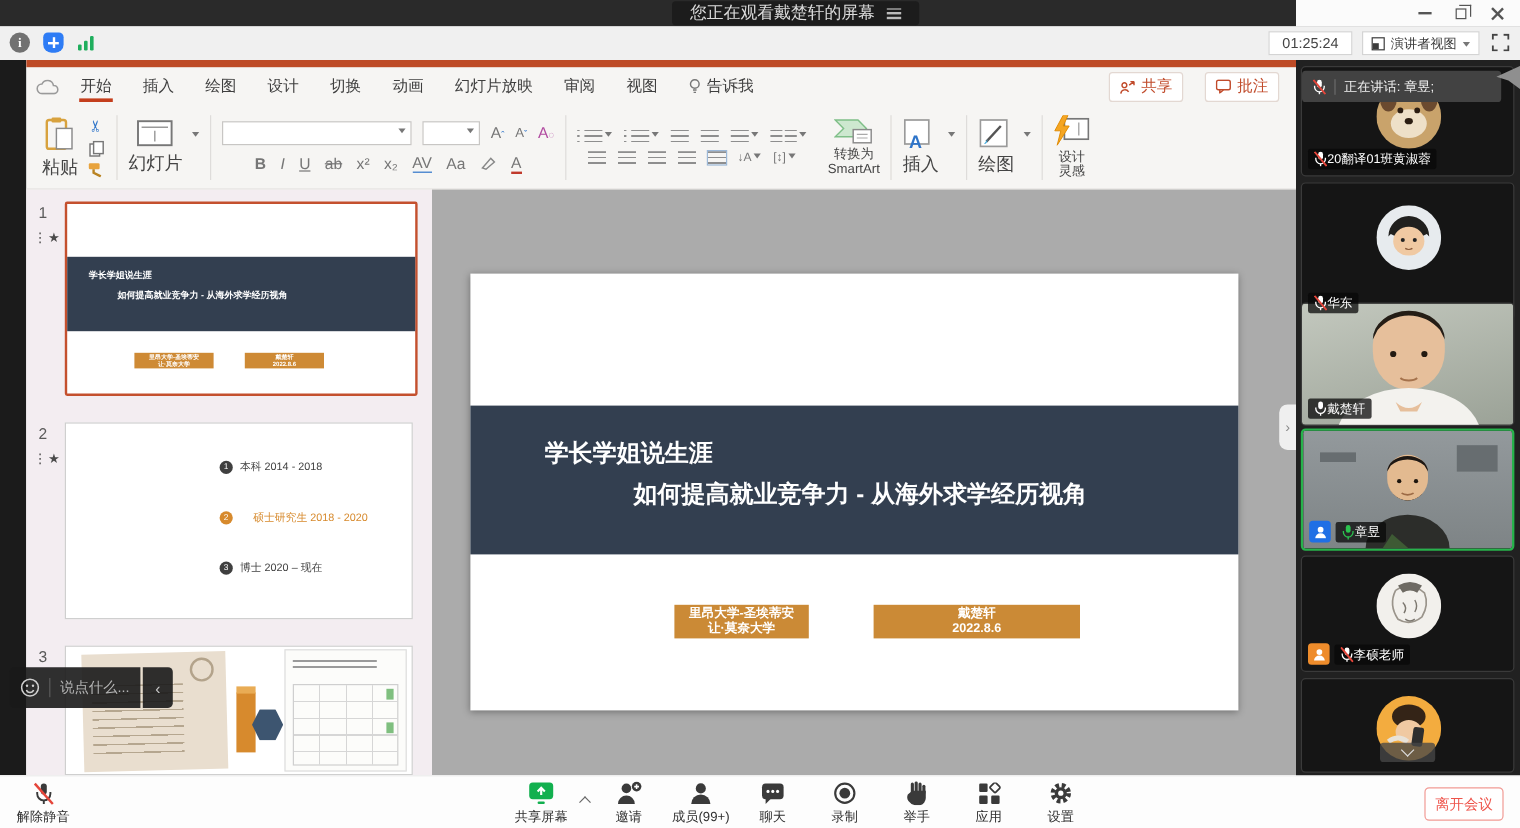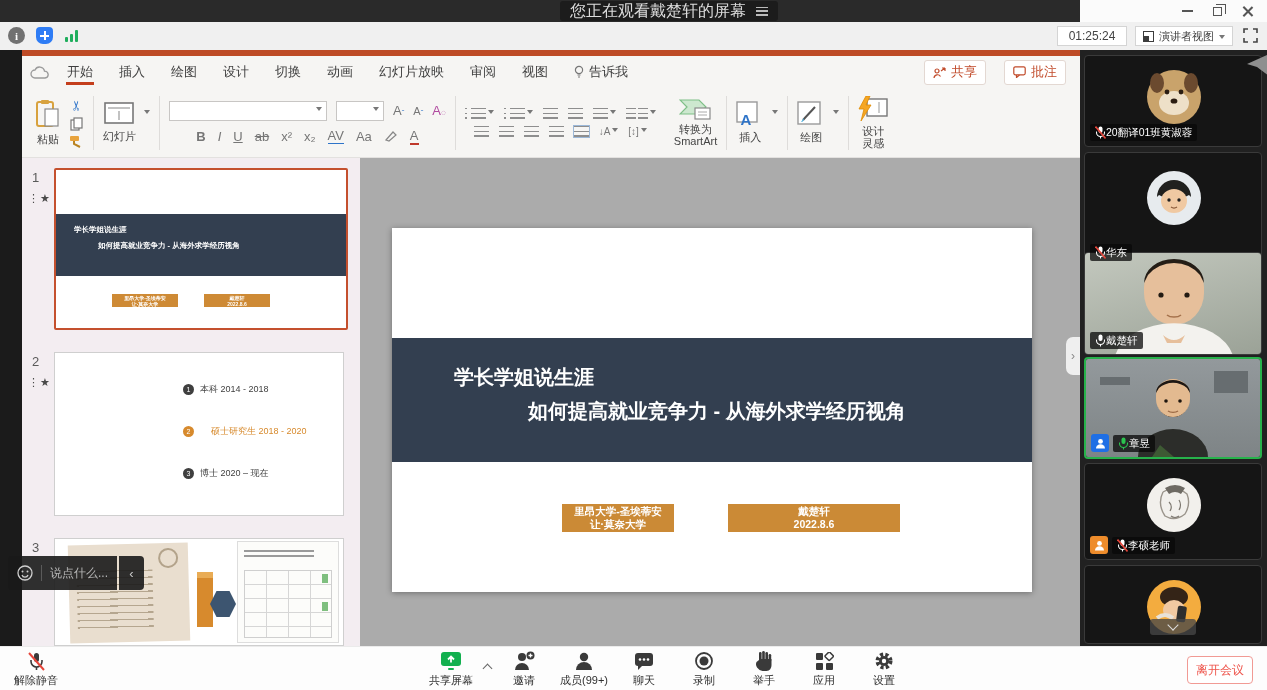--- a/index.html
+++ b/index.html
@@ -2,21 +2,21 @@
 <html><head>
 <meta charset="utf-8">
 <style>
   * { margin:0; padding:0; box-sizing:border-box; }
   body { background:#000; font-family:"Liberation Sans","DejaVu Sans",sans-serif; }
   .screen { position:relative; width:1267px; height:690px; background:#fff; overflow:hidden; }
 
   
   .titlebar { position:absolute; left:0; top:0; width:1267px; height:22px; background:#2a2a2a; }
   .title-pill { position:absolute; left:560px; top:1px; height:20px; background:#1c1c1c; border-radius:3px;
-    display:flex; align-items:center; gap:10px; padding:0 10px; color:#dcdcdc; font-size:16px; }
+    display:flex; align-items:center; gap:10px; padding:0 15px; color:#dcdcdc; font-size:14px; }
   .pill-menu { width:12px; height:9px; display:flex; flex-direction:column; justify-content:space-between; }
   .pill-menu i { display:block; height:1.5px; background:#bbb; }
   .win-right { position:absolute; left:1080px; top:0; width:187px; height:22px; background:#fbfbfb;
     display:flex; align-items:center; justify-content:flex-end; gap:20px; padding-right:14px; }
   .wc-min { width:11px; height:2px; background:#555; }
   .wc-restore { width:9px; height:9px; border:1.3px solid #555; position:relative; }
   .wc-restore::before { content:""; position:absolute; left:2px; top:-4px; width:9px; height:9px; border:1.3px solid #555; border-left:none; border-bottom:none; }
   .wc-close { position:relative; width:11px; height:11px; }
   .wc-close::before,.wc-close::after { content:""; position:absolute; left:5px; top:-1px; width:1.6px; height:13px; background:#555; }
   .wc-close::before { transform:rotate(45deg);} .wc-close::after { transform:rotate(-45deg);}
@@ -55,21 +55,21 @@
   .tab.active::after { content:""; position:absolute; left:12px; right:12px; bottom:3px; height:3px; background:#c43e1c; }
   .tab-tell { display:flex; align-items:center; gap:5px; }
   .ribbon-btns { margin-left:auto; display:flex; gap:18px; }
   .rib-btn { min-width:62px; height:25px; background:#fff; border:1px solid #e3d8d2; border-radius:3px; color:#c14b2b;
     font-size:13px; display:flex; align-items:center; justify-content:center; gap:5px; padding:0 8px; }
 
   .ppt-ribbon { position:absolute; left:0; top:38px; width:100%; height:70px; display:flex; align-items:stretch; padding:0 4px; border-bottom:1px solid #e3e1df; }
   .rdiv { width:1px; height:54px; background:#dedcda; align-self:center; }
   .rgroup { display:flex; align-items:center; padding:0 9px; gap:8px; }
   .bigbtn { display:flex; flex-direction:column; align-items:center; gap:3px; }
-  .biglabel { font-size:11px; color:#444; white-space:nowrap;text-align:center; }
+  .biglabel { font-size:15px; color:#444; white-space:nowrap;text-align:center; }
   .minicol { display:flex; flex-direction:column; gap:4px; align-items:center; }
   .fontcol { display:flex; flex-direction:column; gap:7px; justify-content:center; }
   .frow { display:flex; align-items:center; gap:9px; }
   .sel { height:20px; background:#fff; border:1px solid #c8c6c4; display:flex; align-items:center; justify-content:flex-end; padding:0 4px; }
   .fmt { font-size:13px; color:#767676; display:flex; align-items:baseline; }
   .fmt.b{font-weight:bold;} .fmt.i{font-style:italic;} .fmt.u{text-decoration:underline;} .fmt.st{text-decoration:line-through;}
   .ic-lines { width:15px; height:11px; background:repeating-linear-gradient(#8e8e8e 0 1.4px,transparent 1.4px 4.6px); }
   .ic-lines.dots { position:relative; margin-left:6px; }
   .ic-lines.dots::before { content:""; position:absolute; left:-6px; top:0; width:2.5px; height:11px;
     background:repeating-linear-gradient(#8e8e8e 0 1.4px,transparent 1.4px 4.6px); }
@@ -648,20 +648,30 @@
         <svg width="11" height="13" viewBox="0 0 11 13">
           <rect x="3.5" y="0.5" width="4" height="6.5" rx="2" fill="#fff"></rect>
           <path d="M1.5 5.5 v1 a4 4 0 0 0 8 0 v-1" fill="none" stroke="#fff" stroke-width="1.1"></path>
           <line x1="5.5" y1="10.5" x2="5.5" y2="12.5" stroke="#fff" stroke-width="1.1"></line>
           <line x1="0.5" y1="0.5" x2="10.5" y2="12.5" stroke="#e5453a" stroke-width="1.6"></line>
         </svg>
         <span>20翻译01班黄淑蓉</span>
       </div>
     </div>
 
+    <div class="banner">
+      <svg width="11" height="13" viewBox="0 0 11 13">
+        <rect x="3.5" y="0.5" width="4" height="6.5" rx="2" fill="#fff"></rect>
+        <path d="M1.5 5.5 v1 a4 4 0 0 0 8 0 v-1" fill="none" stroke="#fff" stroke-width="1.1"></path>
+        <line x1="5.5" y1="10.5" x2="5.5" y2="12.5" stroke="#fff" stroke-width="1.1"></line>
+        <line x1="0.5" y1="0.5" x2="10.5" y2="12.5" stroke="#e5453a" stroke-width="1.6"></line>
+      </svg>
+      <span class="banner-div"></span>
+      <span>正在讲话: 章昱;</span>
+    </div>
     <svg class="plane-shape" viewBox="0 0 28 22">
       <polygon points="28,0 6,10 16,13 28,22" fill="#8f8f8f"></polygon>
     </svg>
 
     <div class="tile" style="top:102px; height:115px;">
       <svg class="avatar" style="top:18px;" width="54" height="54" viewBox="0 0 54 54">
         <circle cx="27" cy="27" r="27" fill="#e7ebee"></circle>
         <path d="M10 26 a17 17 0 0 1 34 0 l-2 -2 a30 30 0 0 1 -30 0 Z" fill="#20201e"></path>
         <ellipse cx="27" cy="30" rx="13" ry="12" fill="#f0c9a2"></ellipse>
         <circle cx="22" cy="29" r="1.7" fill="#222"></circle>

